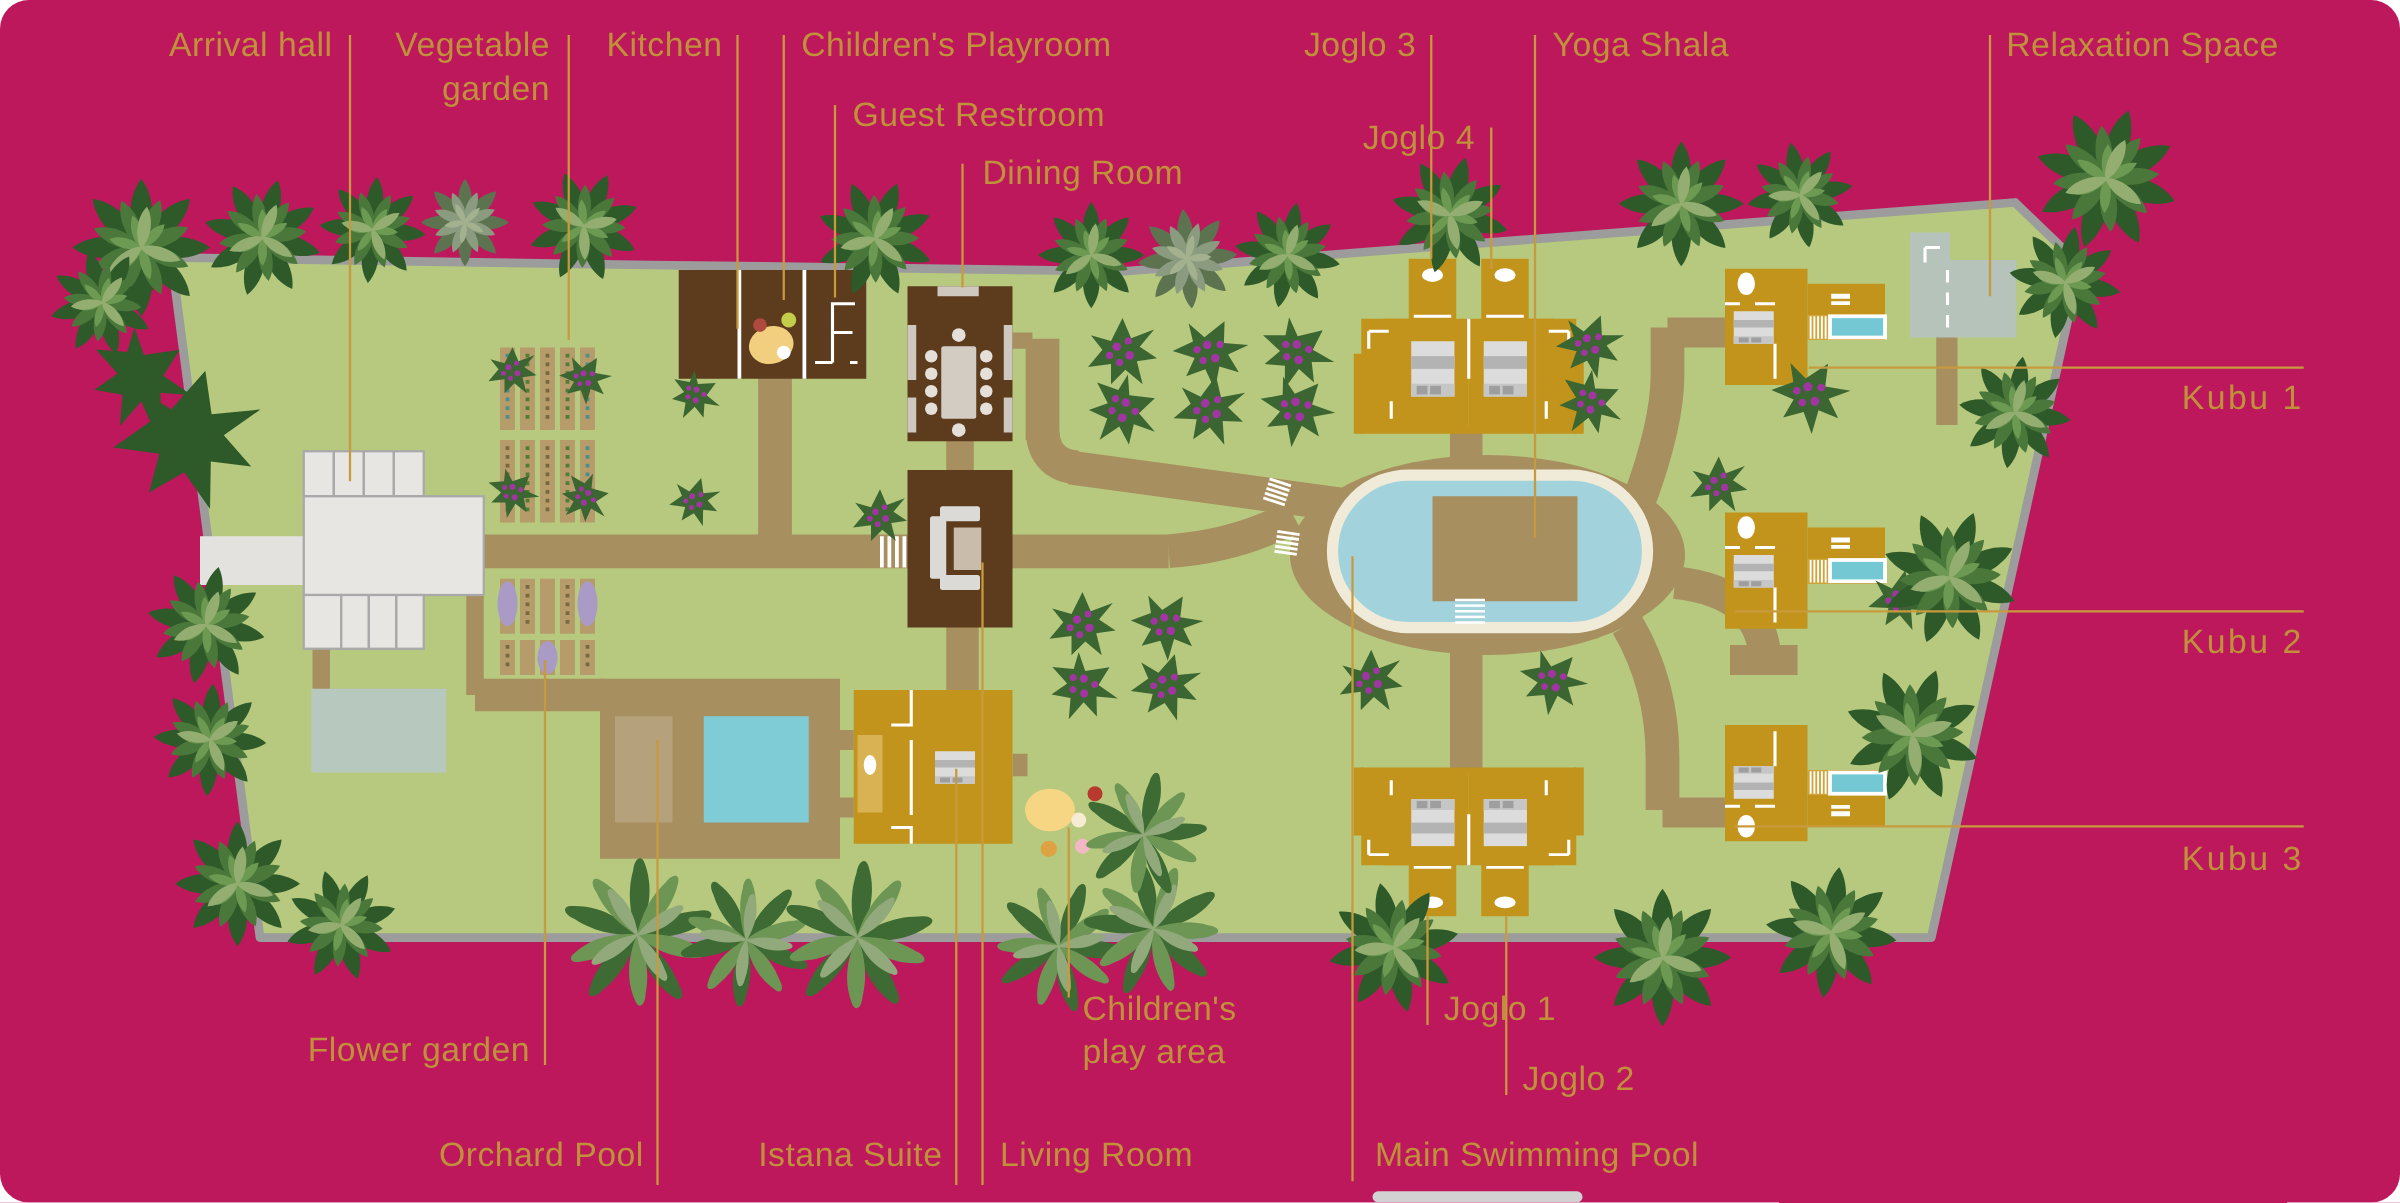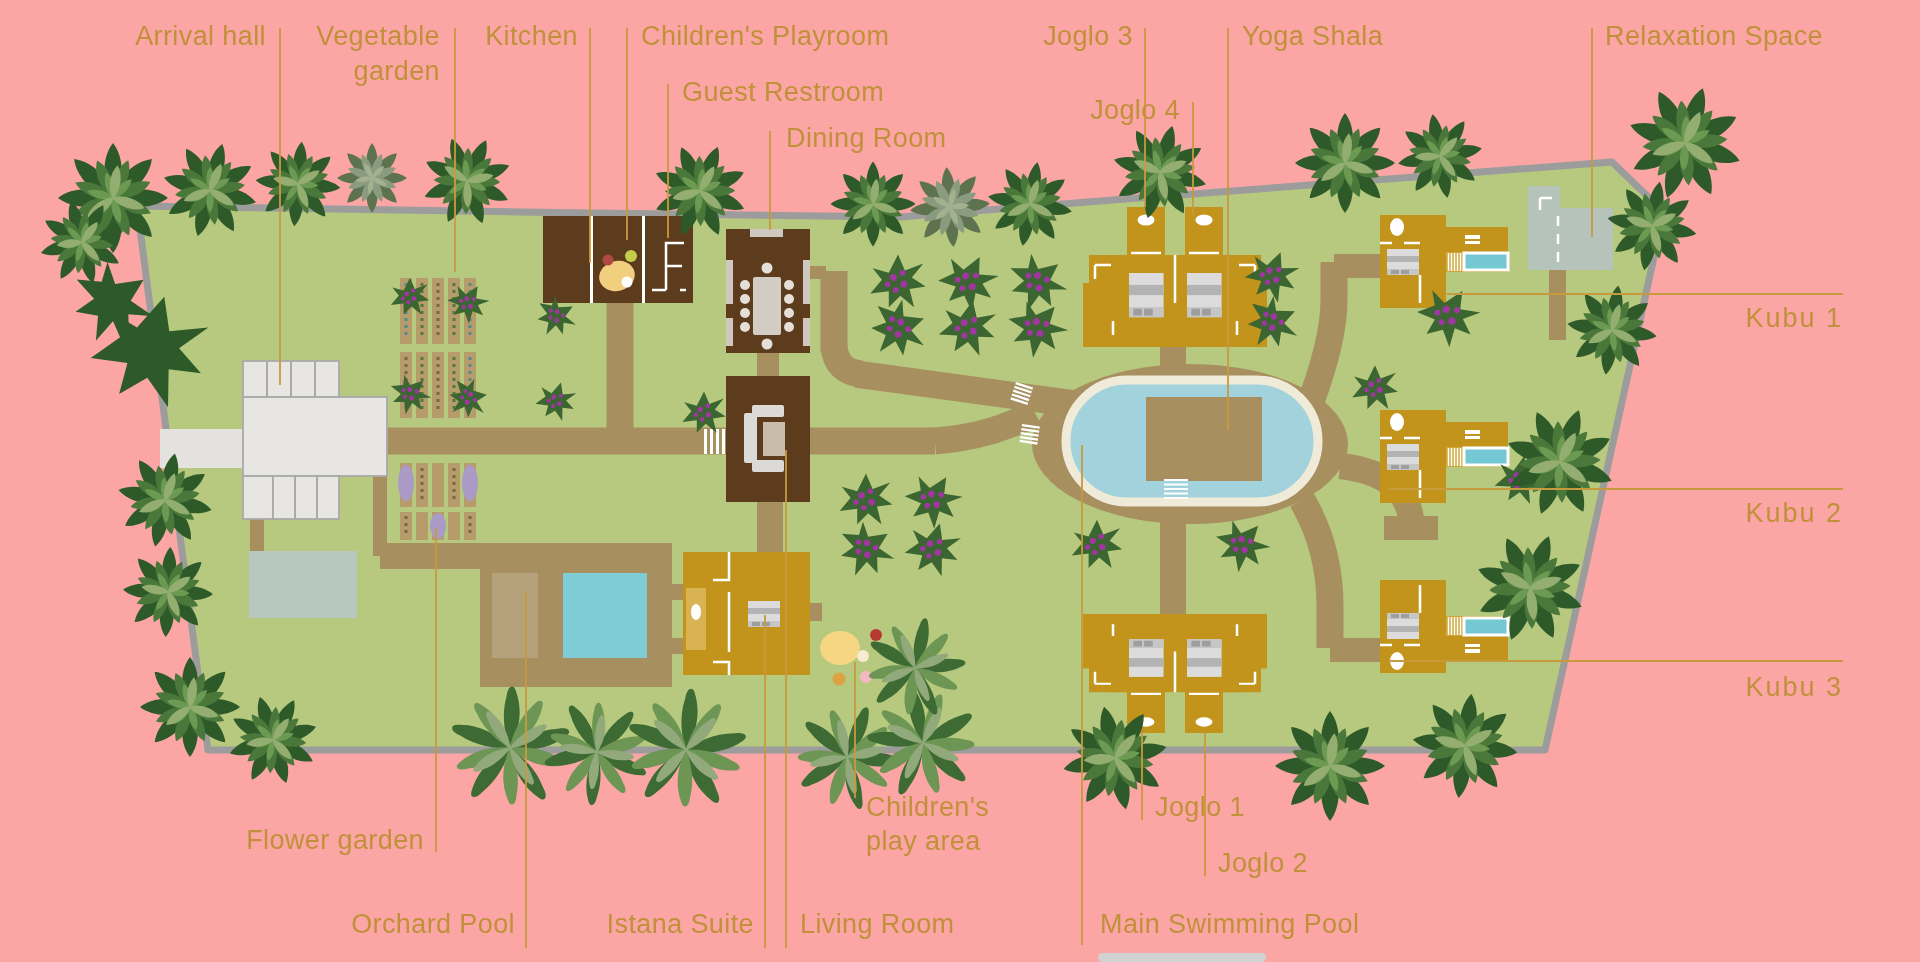--- a/index.html
+++ b/index.html
@@ -1,16 +1,16 @@
 <!DOCTYPE html>
 <html><head>
 <meta charset="utf-8">
 <style>
   html,body { margin:0; padding:0; background:#ffffff; }
-  .stage { width:1920px; height:962px; position:relative; background:#fca5a5; overflow:hidden; }
+  .stage { width:1920px; height:962px; position:relative; background:#be185d; overflow:hidden;border-radius:23px; }
   svg { display:block; }
   .lbl { font-family:"Liberation Sans", sans-serif; font-size:27px; letter-spacing:.4px; }
   .lbl-kubu { letter-spacing:2px; }
   .wall { stroke:#ffffff; stroke-width:2.5; fill:none; }
   .divider { stroke:#a9a9a9; stroke-width:2; }
 </style>
 </head>
 <body>
 
 <div class="stage">

